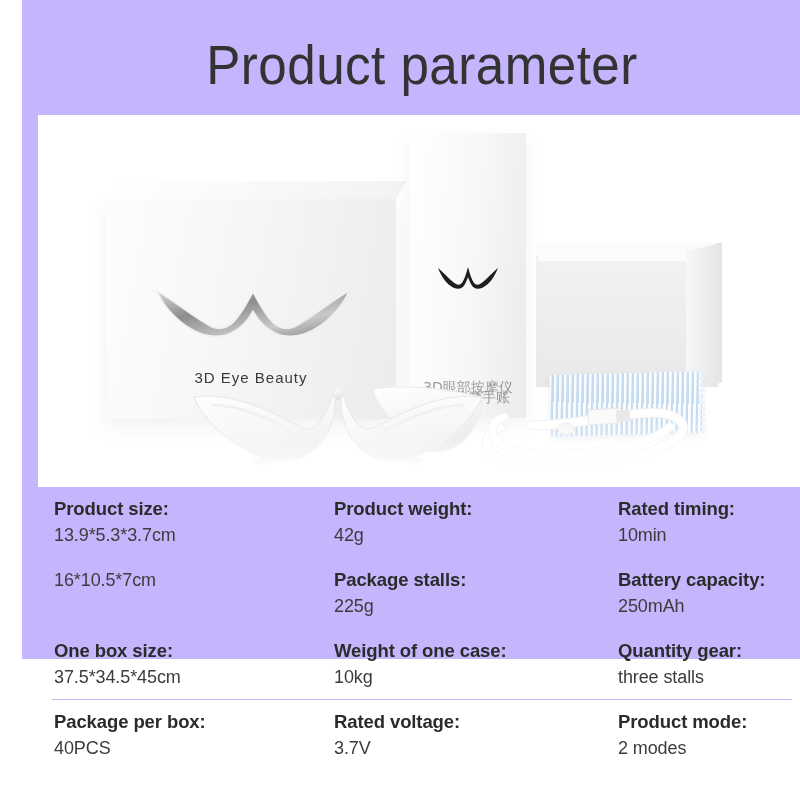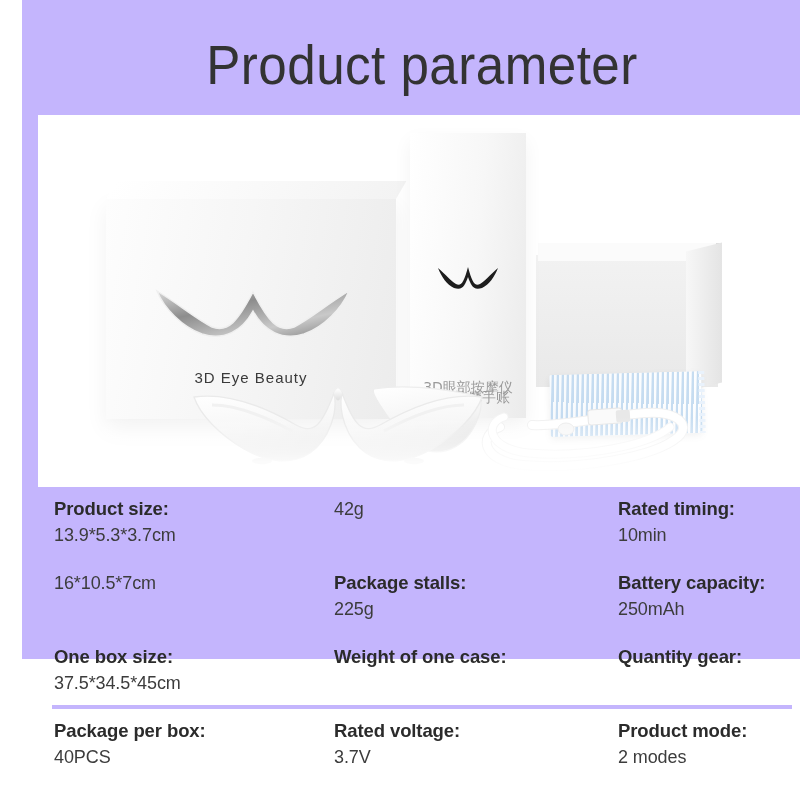--- a/index.html
+++ b/index.html
@@ -233,21 +233,21 @@
   .specs {
     position: absolute;
     left: 0;
     top: 487px;
     width: 800px;
   }
   .spec-row {
     position: relative;
     display: flex;
     padding: 9px 0 8px 0;
-    border-bottom: 4px solid #c4b5fd;
+    border-bottom: 1px solid #c4b5fd;
     margin: 0 30px;
   }
   .spec-row.last {
     border-bottom: none;
   }
   .spec-cell {
     box-sizing: border-box;
   }
   .spec-cell.c1 { width: 282px; padding-left: 2px; }
   .spec-cell.c2 { width: 284px; }
@@ -363,20 +363,21 @@
   </div>
 
   <div class="specs">
 
     <div class="spec-row">
       <div class="spec-cell c1">
         <div class="spec-label">Product size:</div>
         <div class="spec-value">13.9*5.3*3.7cm</div>
       </div>
       <div class="spec-cell c2">
+        <div class="spec-label">Product weight:</div>
         <div class="spec-value">42g</div>
       </div>
       <div class="spec-cell c3">
         <div class="spec-label">Rated timing:</div>
         <div class="spec-value">10min</div>
       </div>
     </div>
 
     <div class="spec-row">
       <div class="spec-cell c1">
@@ -392,23 +393,25 @@
       </div>
     </div>
 
     <div class="spec-row">
       <div class="spec-cell c1">
         <div class="spec-label">One box size:</div>
         <div class="spec-value">37.5*34.5*45cm</div>
       </div>
       <div class="spec-cell c2">
         <div class="spec-label">Weight of one case:</div>
+        <div class="spec-value">10kg</div>
       </div>
       <div class="spec-cell c3">
         <div class="spec-label">Quantity gear:</div>
+        <div class="spec-value">three stalls</div>
       </div>
     </div>
 
     <div class="spec-row last">
       <div class="spec-cell c1">
         <div class="spec-label">Package per box:</div>
         <div class="spec-value">40PCS</div>
       </div>
       <div class="spec-cell c2">
         <div class="spec-label">Rated voltage:</div>

